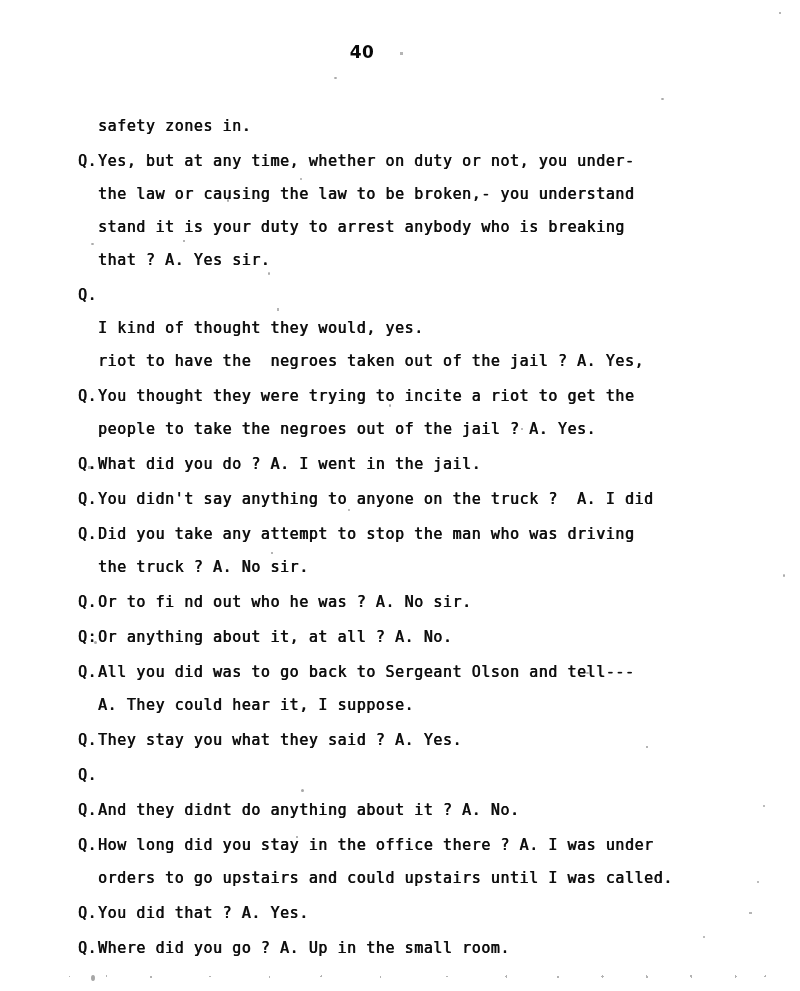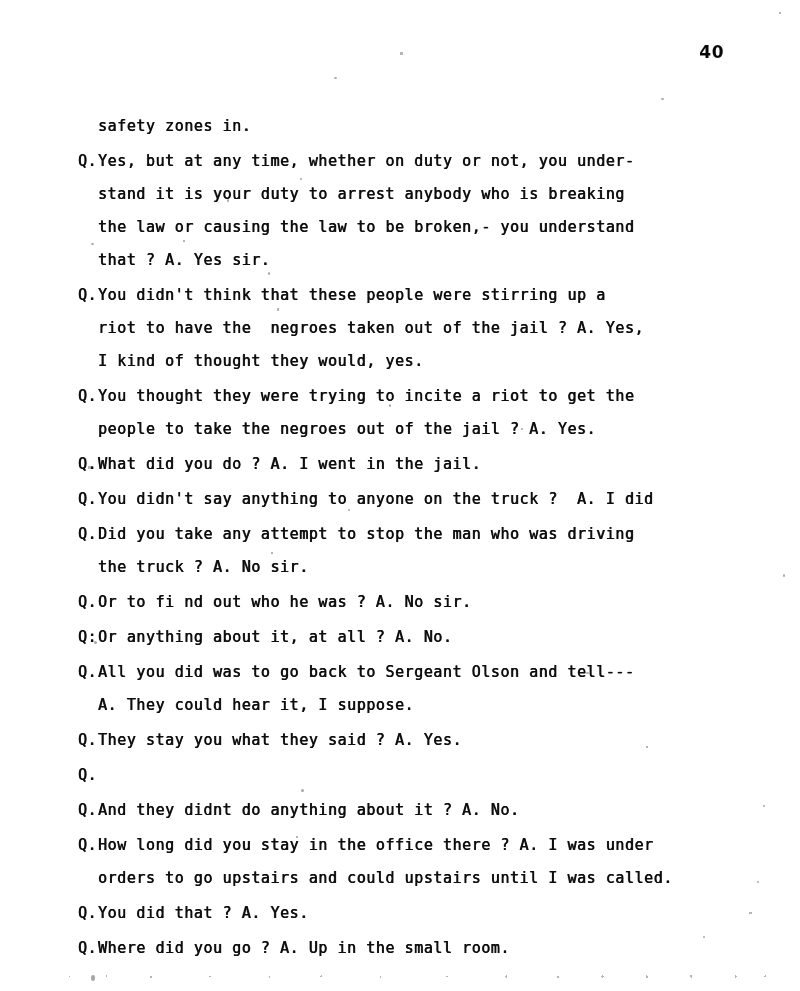--- a/index.html
+++ b/index.html
@@ -18,21 +18,21 @@
     background: #ffffff;
     overflow: hidden;
   }
 
   
   .page-number {
     position: absolute;
     top: 42px;
     left: 0;
     width: 724px;
-    text-align: right;
+    text-align: center;
     font-family: "DejaVu Sans", "Liberation Sans", sans-serif;
     font-weight: 700;
     font-size: 17px;
     letter-spacing: 0.5px;
     color: #080808;
   }
 
   
   .body-text {
     position: absolute;
@@ -108,26 +108,26 @@
 </head>
 <body>
 
 <div class="page">
 
   <div class="page-number">40</div>
 
   <div class="body-text">
       <div class="tline"><span class="marker"></span><span class="linetext">safety zones in.</span></div>
       <div class="tline gap-before"><span class="marker">Q.</span><span class="linetext">Yes, but at any time, whether on duty or not, you under-</span></div>
+      <div class="tline"><span class="marker"></span><span class="linetext">the law or causing the law to be broken,- you understand</span></div>
       <div class="tline"><span class="marker"></span><span class="linetext">stand it is your duty to arrest anybody who is breaking</span></div>
-      <div class="tline"><span class="marker"></span><span class="linetext">the law or causing the law to be broken,- you understand</span></div>
       <div class="tline"><span class="marker"></span><span class="linetext">that ? A. Yes sir.</span></div>
-      <div class="tline gap-before"><span class="marker">Q.</span><span class="linetext">You didn't think that these people were stirring up a</span></div>
+      <div class="tline gap-before"><span class="marker">Q.</span></div>
+      <div class="tline"><span class="marker"></span><span class="linetext">I kind of thought they would, yes.</span></div>
       <div class="tline"><span class="marker"></span><span class="linetext">riot to have the  negroes taken out of the jail ? A. Yes,</span></div>
-      <div class="tline"><span class="marker"></span><span class="linetext">I kind of thought they would, yes.</span></div>
       <div class="tline gap-before"><span class="marker">Q.</span><span class="linetext">You thought they were trying to incite a riot to get the</span></div>
       <div class="tline"><span class="marker"></span><span class="linetext">people to take the negroes out of the jail ? A. Yes.</span></div>
       <div class="tline gap-before"><span class="marker">Q.</span><span class="linetext">What did you do ? A. I went in the jail.</span></div>
       <div class="tline gap-before"><span class="marker">Q.</span><span class="linetext">You didn't say anything to anyone on the truck ?  A. I did</span></div>
       <div class="tline gap-before"><span class="marker">Q.</span><span class="linetext">Did you take any attempt to stop the man who was driving</span></div>
       <div class="tline"><span class="marker"></span><span class="linetext">the truck ? A. No sir.</span></div>
       <div class="tline gap-before"><span class="marker">Q.</span><span class="linetext">Or to fi nd out who he was ? A. No sir.</span></div>
       <div class="tline gap-before"><span class="marker">Q:</span><span class="linetext">Or anything about it, at all ? A. No.</span></div>
       <div class="tline gap-before"><span class="marker">Q.</span><span class="linetext">All you did was to go back to Sergeant Olson and tell---</span></div>
       <div class="tline"><span class="marker"></span><span class="linetext">A. They could hear it, I suppose.</span></div>

